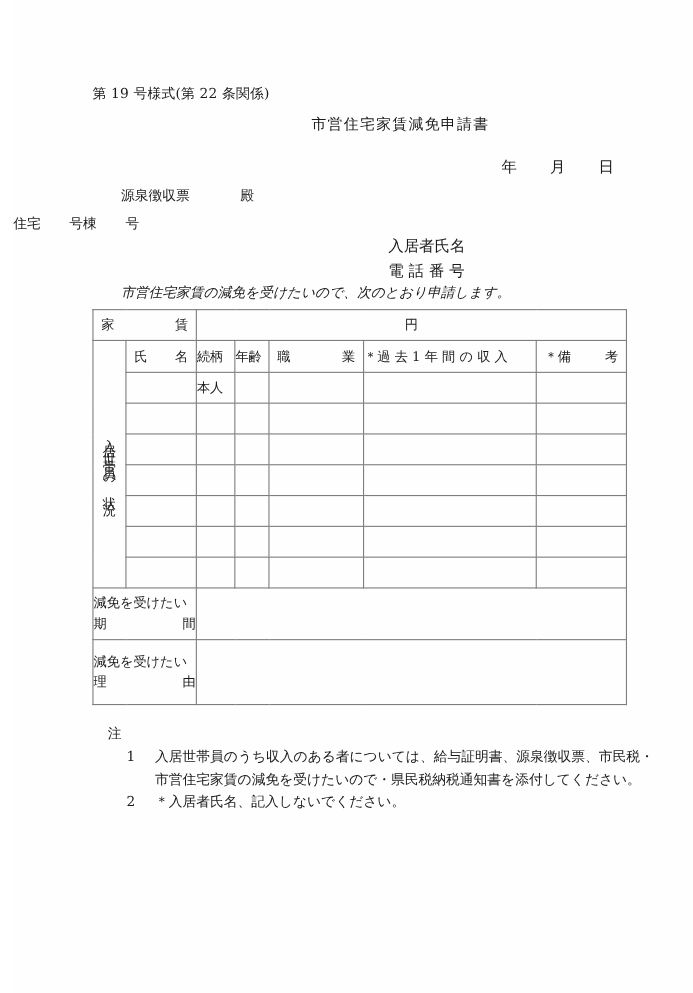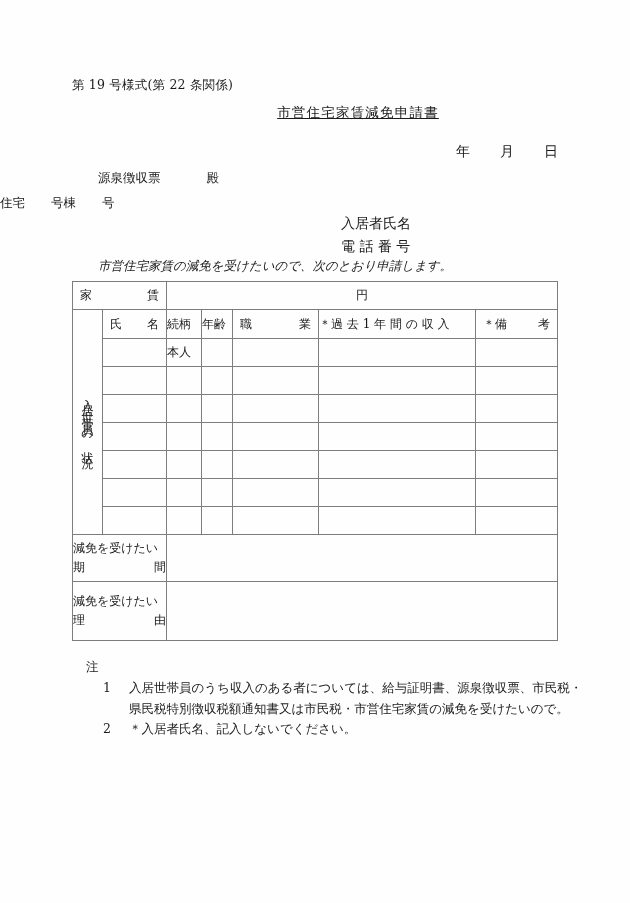--- a/index.html
+++ b/index.html
@@ -12,41 +12,41 @@
     height: 903px;
     position: relative;
     font-family: "DejaVu Serif", "Liberation Serif", serif;
     color: #1a1a1a;
     overflow: hidden;
   }
   .page {
     position: absolute;
     inset: 0;
     background: #fefefe;
+    margin-left: 12px;
   }
 
   
   .form-no {
     position: absolute;
     left: 72px;
     top: 77px;
     font-size: 12.5px;
     letter-spacing: 0.2px;
     white-space: nowrap;
   }
   .doc-title {
     position: absolute;
     left: 0;
     right: 0;
     top: 104px;
     text-align: center;
     font-size: 13.5px;
     letter-spacing: 1.2px;
     padding-left: 86px;
-    text-decoration: underline;
   }
   .date-line {
     position: absolute;
     left: 0;
     right: 72px;
     top: 143px;
     text-align: right;
     font-size: 14px;
     white-space: nowrap;
   }
@@ -354,21 +354,21 @@
     </tbody>
   </table>
 
   <div class="notes">
     <div class="note-head">注</div>
 
     <div class="note-item">
       <span class="note-num">1</span>
       <span class="note-body">入居世帯員のうち収入のある者については、給与証明書、源泉徴収票、市民税・</span>
     </div>
-    <div class="note-cont">県民税特別徴収税額通知書又は市民税・市営住宅家賃の減免を受けたいので。</div>
+    <div class="note-cont">市営住宅家賃の減免を受けたいので・県民税納税通知書を添付してください。</div>
 
     <div class="note-item">
       <span class="note-num">2</span>
       <span class="note-body">＊入居者氏名、記入しないでください。</span>
     </div>
   </div>
 
 </div>
 
 </body></html>

